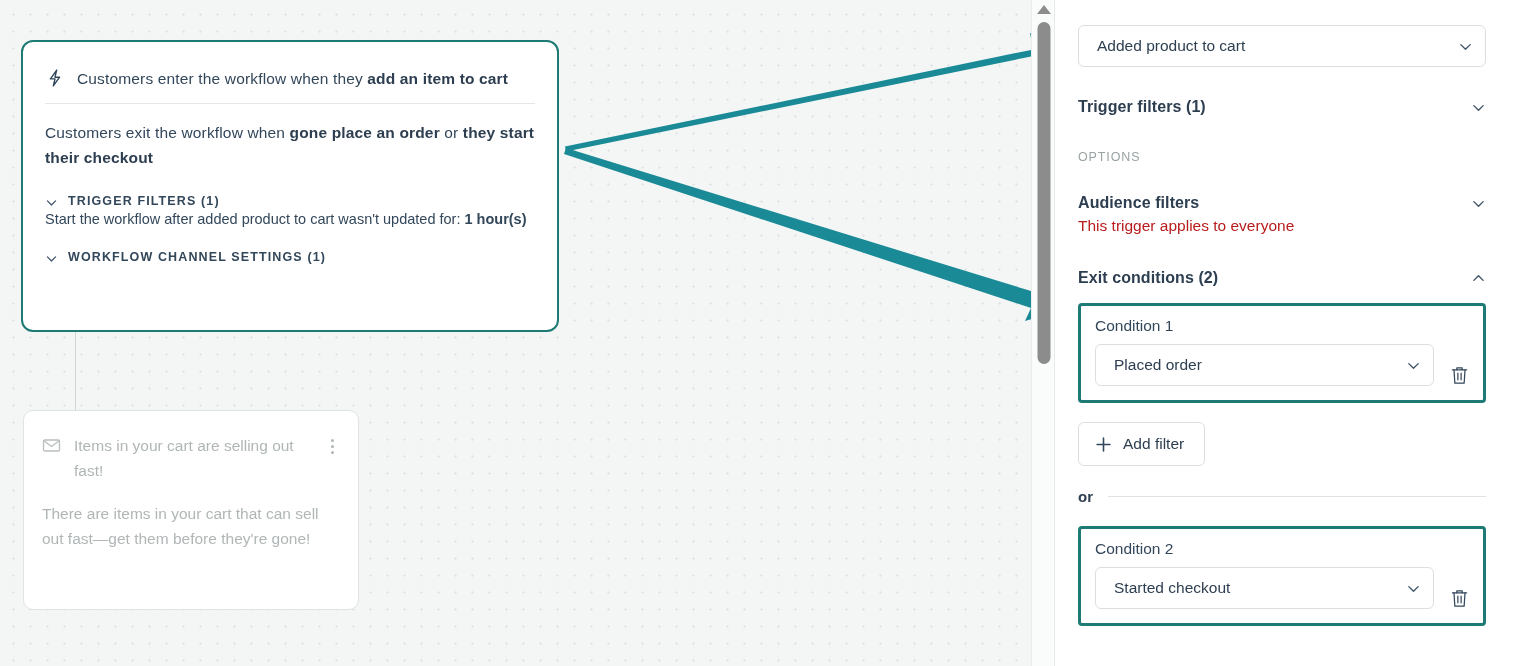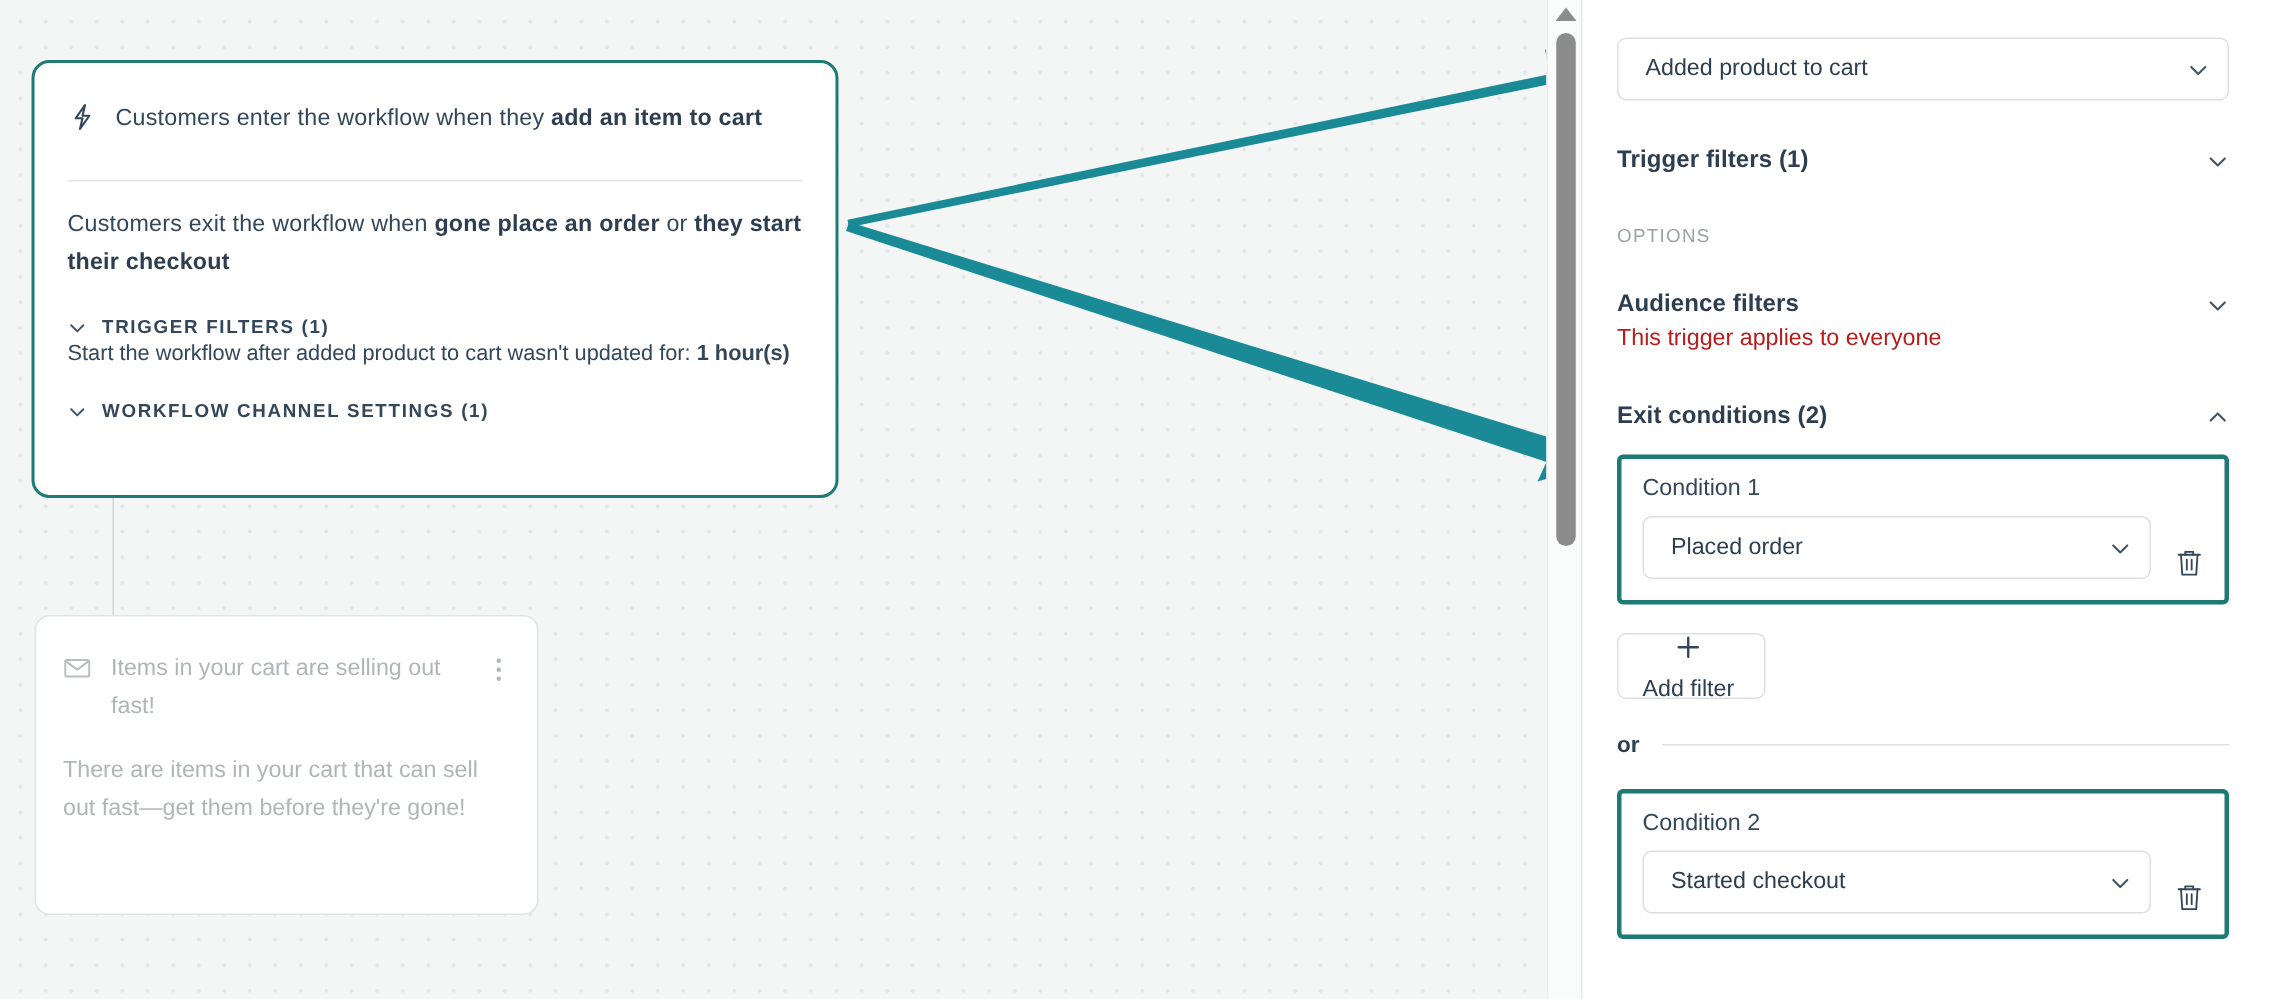--- a/index.html
+++ b/index.html
@@ -50,21 +50,21 @@
     box-sizing: border-box;
     background: #ffffff;
     border: 2px solid #1d7a74;
     border-radius: 12px;
     padding: 24px 22px 20px 22px;
   }
   .tc-row1 {
     display: flex;
     align-items: flex-start;
     gap: 12px;
-    padding-bottom: 29px;
+    padding-bottom: 12px;
     border-bottom: 1px solid #e4e7e7;
   }
   .bolt-icon {
     flex: 0 0 auto;
     width: 20px;
     height: 22px;
     margin-top: 1px;
   }
   .tc-text {
     font-size: 15.5px;
@@ -263,21 +263,20 @@
     gap: 11px;
     box-sizing: border-box;
     height: 44px;
     padding: 0 20px 0 16px;
     border: 1px solid #dcdfe0;
     border-radius: 6px;
     background: #fff;
     font-size: 15.5px;
     color: #2d3e50;
     font-weight: 400;
-    flex-direction: column;
   }
   .plus-icon { width: 17px; height: 17px; color: #33475b; flex: 0 0 auto; }
 
   .or-row {
     display: flex;
     align-items: center;
     gap: 15px;
   }
   .or-text {
     font-size: 15px;

